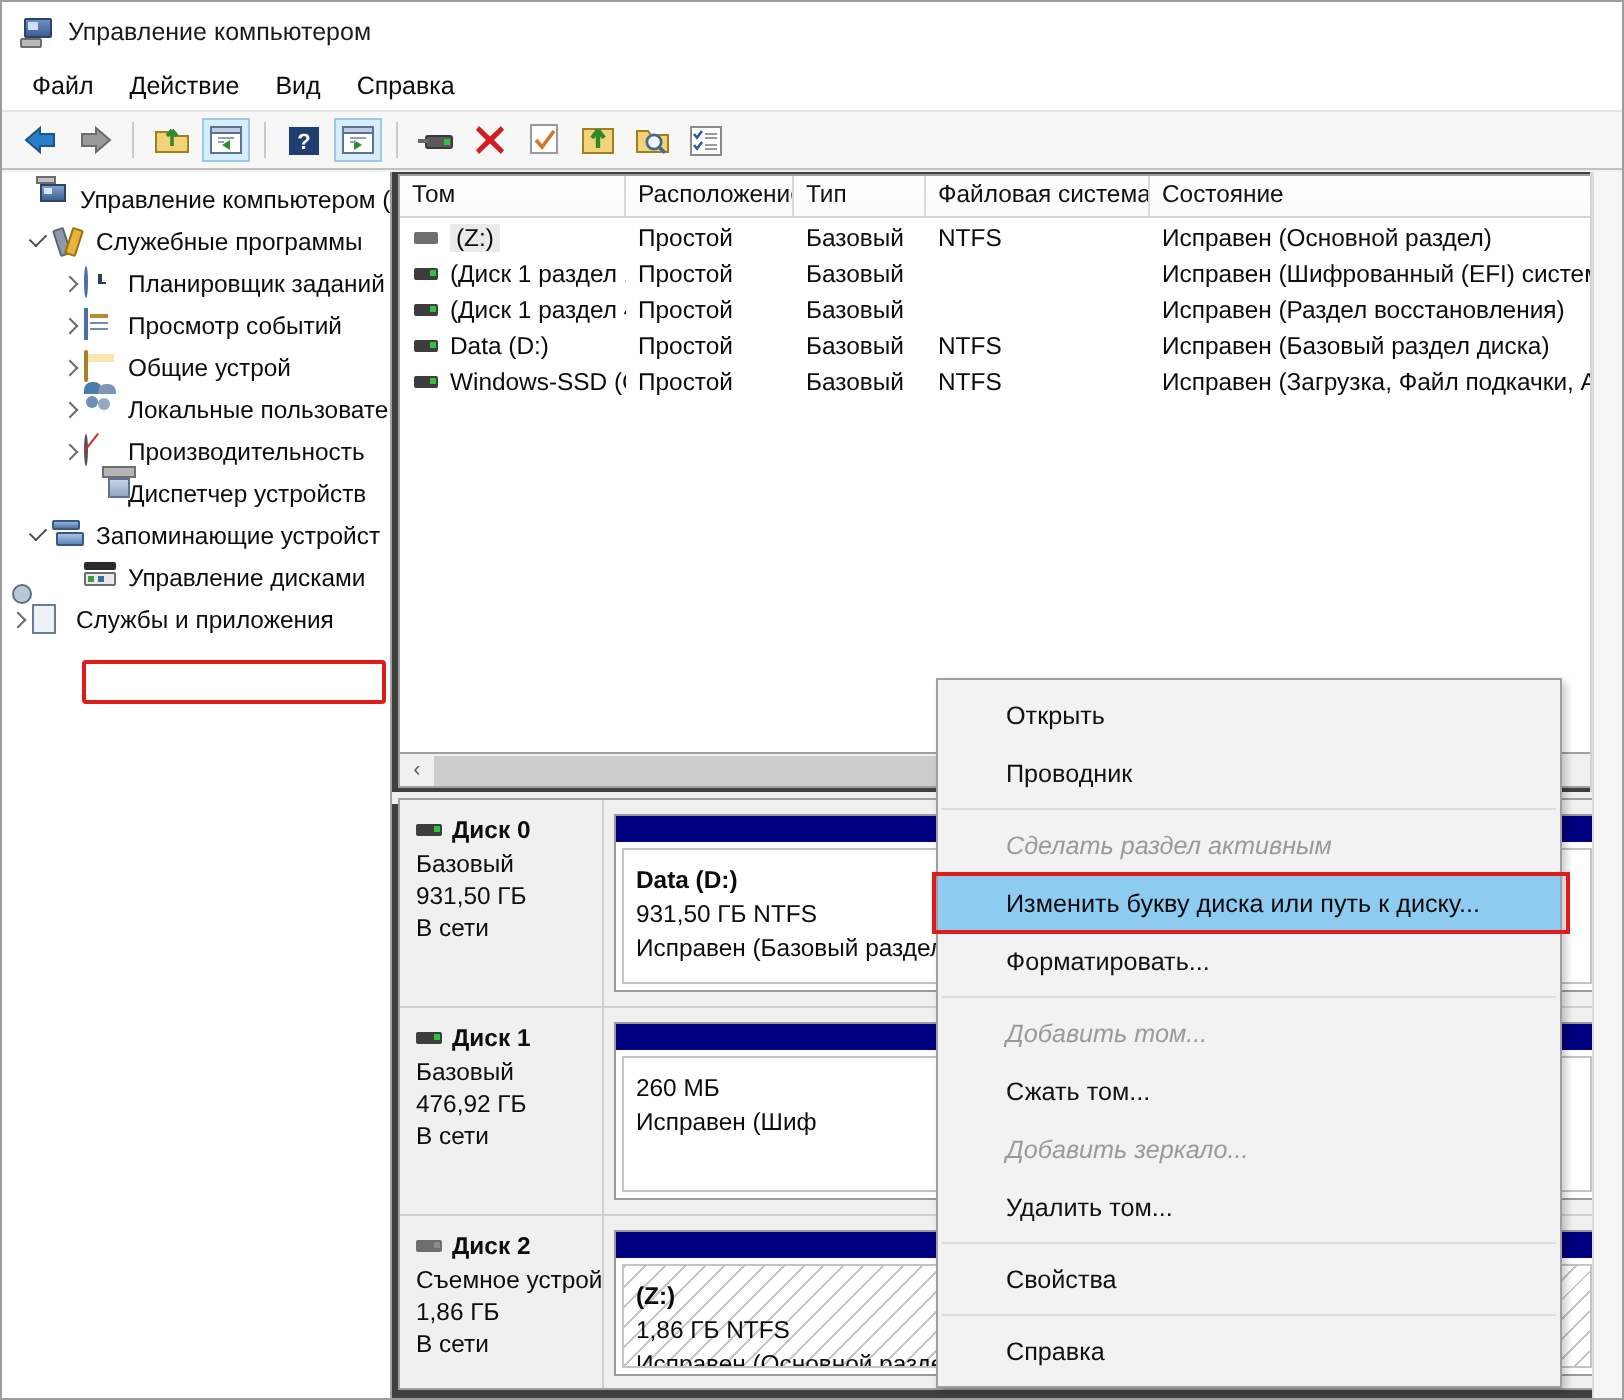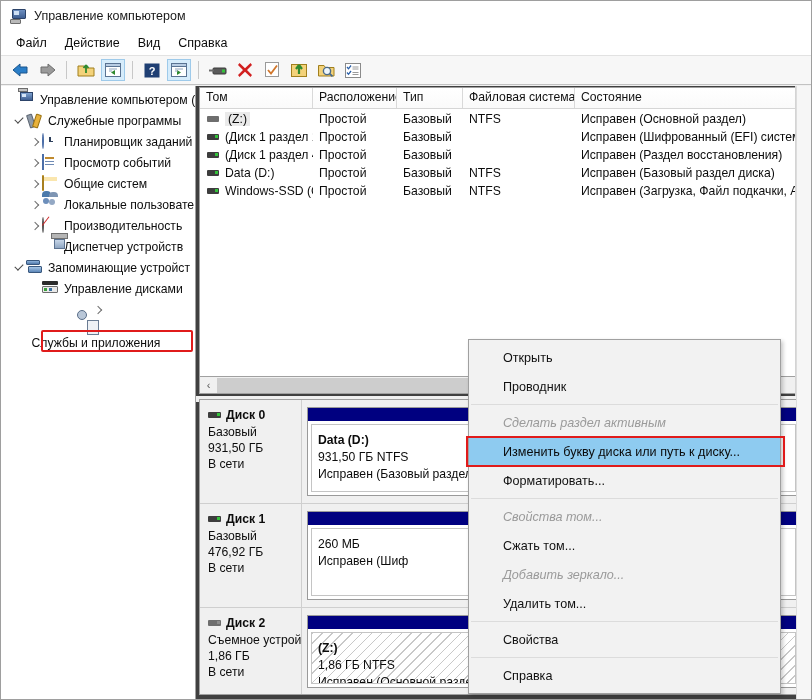--- a/index.html
+++ b/index.html
@@ -607,21 +607,21 @@
 
       <div class="tnode" style="padding-left:26px;">
         <span class="tw col"></span>
         <span class="ticon"><span class="ic-eventlog"></span></span>
         <span class="tlabel">Просмотр событий</span>
       </div>
 
       <div class="tnode" style="padding-left:26px;">
         <span class="tw col"></span>
         <span class="ticon"><span class="ic-folder"></span></span>
-        <span class="tlabel">Общие систем</span>
+        <span class="tlabel">Общие устрой</span>
       </div>
 
       <div class="tnode" style="padding-left:26px;">
         <span class="tw col"></span>
         <span class="ticon">
           <span class="ic-users"><span class="h1"></span><span class="h2"></span><span class="b1"></span><span class="b2"></span></span>
         </span>
         <span class="tlabel">Локальные пользовате</span>
       </div>
 
@@ -646,21 +646,21 @@
       </div>
 
       <div class="tnode" style="padding-left:26px;">
         <span class="tw"></span>
         <span class="ticon">
           <span class="ic-diskmgmt"><span class="top"></span><span class="bot"></span></span>
         </span>
         <span class="tlabel">Управление дисками</span>
       </div>
 
-      <div class="tnode" style="flex-direction:column;">
+      <div class="tnode" style="">
         <span class="tw col"></span>
         <span class="ticon"><span class="ic-services"></span></span>
         <span class="tlabel">Службы и приложения</span>
       </div>
 
       <div class="highlight-box" style="left:40px; top:244px; width:152px; height:22px;"></div>
     </div>
 
     <div class="right">
 
@@ -829,21 +829,21 @@
         <div class="cmi">Открыть</div>
         <div class="cmi">Проводник</div>
         <div class="cmsep"></div>
         <div class="cmi disabled">Сделать раздел активным</div>
         <div style="position:relative;">
           <div class="cmi sel">Изменить букву диска или путь к диску...</div>
           <div class="ctx-highlight" style="top:-1px;"></div>
         </div>
         <div class="cmi">Форматировать...</div>
         <div class="cmsep"></div>
-        <div class="cmi disabled">Свойства том...</div>
+        <div class="cmi disabled">Добавить том...</div>
         <div class="cmi">Сжать том...</div>
         <div class="cmi disabled">Добавить зеркало...</div>
         <div class="cmi">Удалить том...</div>
         <div class="cmsep"></div>
         <div class="cmi">Свойства</div>
         <div class="cmsep"></div>
         <div class="cmi">Справка</div>
       </div>
 
     </div>

